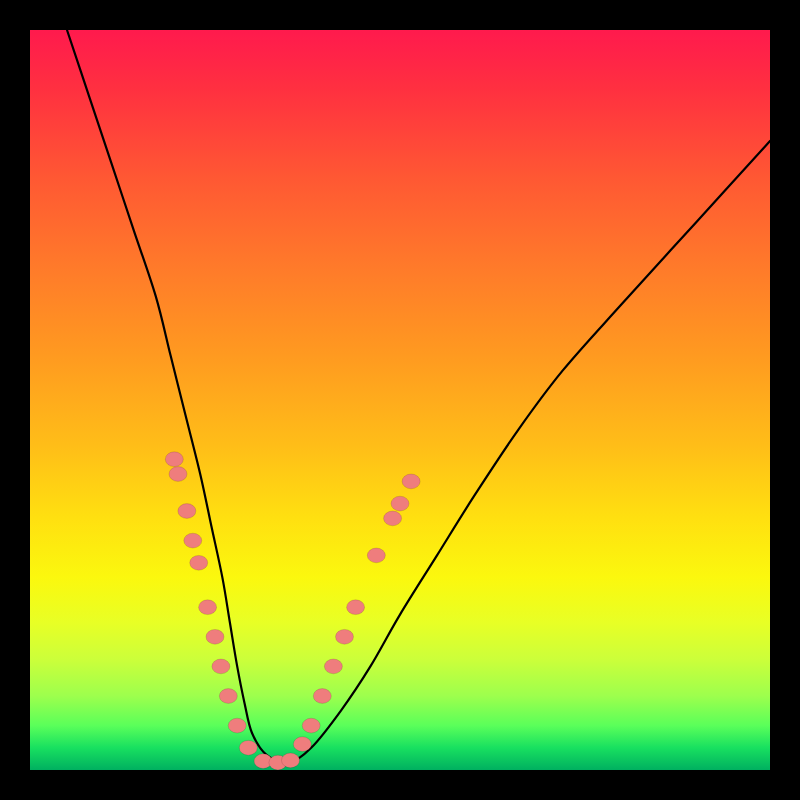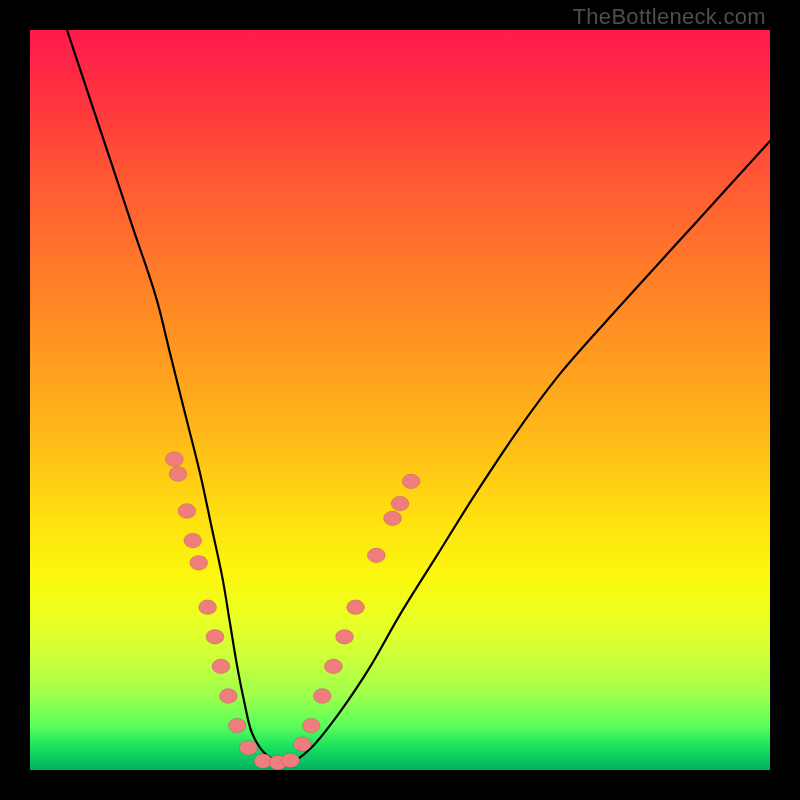--- a/index.html
+++ b/index.html
@@ -70,21 +70,20 @@
     fill: #ef7d7d;
     stroke: rgba(0,0,0,0.15);
     stroke-width: 0.8;
   }
 </style>
 </head>
 <body>
 
 <div class="frame">
 
-  <div class="watermark">TheBottleneck.com</div>
 
   <div class="plot-area">
     <svg class="overlay" viewBox="0 0 740 740">
       <path id="curve-path" class="curve" d="M 37.00 0.00 C 40.70 11.10, 51.80 44.40, 59.20 66.60 C 66.60 88.80, 74.00 111.00, 81.40 133.20 C 88.80 155.40, 96.20 177.60, 103.60 199.80 C 111.00 222.00, 119.63 245.43, 125.80 266.40 C 131.97 287.37, 135.67 305.87, 140.60 325.60 C 145.53 345.33, 150.47 365.07, 155.40 384.80 C 160.33 404.53, 165.88 425.50, 170.20 444.00 C 174.52 462.50, 177.60 478.53, 181.30 495.80 C 185.00 513.07, 189.32 531.57, 192.40 547.60 C 195.48 563.63, 197.33 577.20, 199.80 592.00 C 202.27 606.80, 204.73 622.83, 207.20 636.40 C 209.67 649.97, 212.13 662.30, 214.60 673.40 C 217.07 684.50, 218.30 694.37, 222.00 703.00 C 225.70 711.63, 230.63 720.27, 236.80 725.20 C 242.97 730.13, 251.60 733.83, 259.00 732.60 C 266.40 731.37, 272.57 726.43, 281.20 717.80 C 289.83 709.17, 300.93 694.37, 310.80 680.80 C 320.67 667.23, 330.53 652.43, 340.40 636.40 C 350.27 620.37, 358.90 603.10, 370.00 584.60 C 381.10 566.10, 394.67 545.13, 407.00 525.40 C 419.33 505.67, 430.43 487.17, 444.00 466.20 C 457.57 445.23, 473.60 420.57, 488.40 399.60 C 503.20 378.63, 515.53 361.37, 532.80 340.40 C 550.07 319.43, 569.80 298.47, 592.00 273.80 C 614.20 249.13, 641.33 219.53, 666.00 192.40 C 690.67 165.27, 727.67 124.57, 740.00 111.00"></path>
       <g id="marker-group">
           <ellipse cx="144.30" cy="429.20" rx="9" ry="7.38" class="marker"></ellipse>
           <ellipse cx="148.00" cy="444.00" rx="9" ry="7.38" class="marker"></ellipse>
           <ellipse cx="156.88" cy="481.00" rx="9" ry="7.38" class="marker"></ellipse>
           <ellipse cx="162.80" cy="510.60" rx="9" ry="7.38" class="marker"></ellipse>
           <ellipse cx="168.72" cy="532.80" rx="9" ry="7.38" class="marker"></ellipse>

